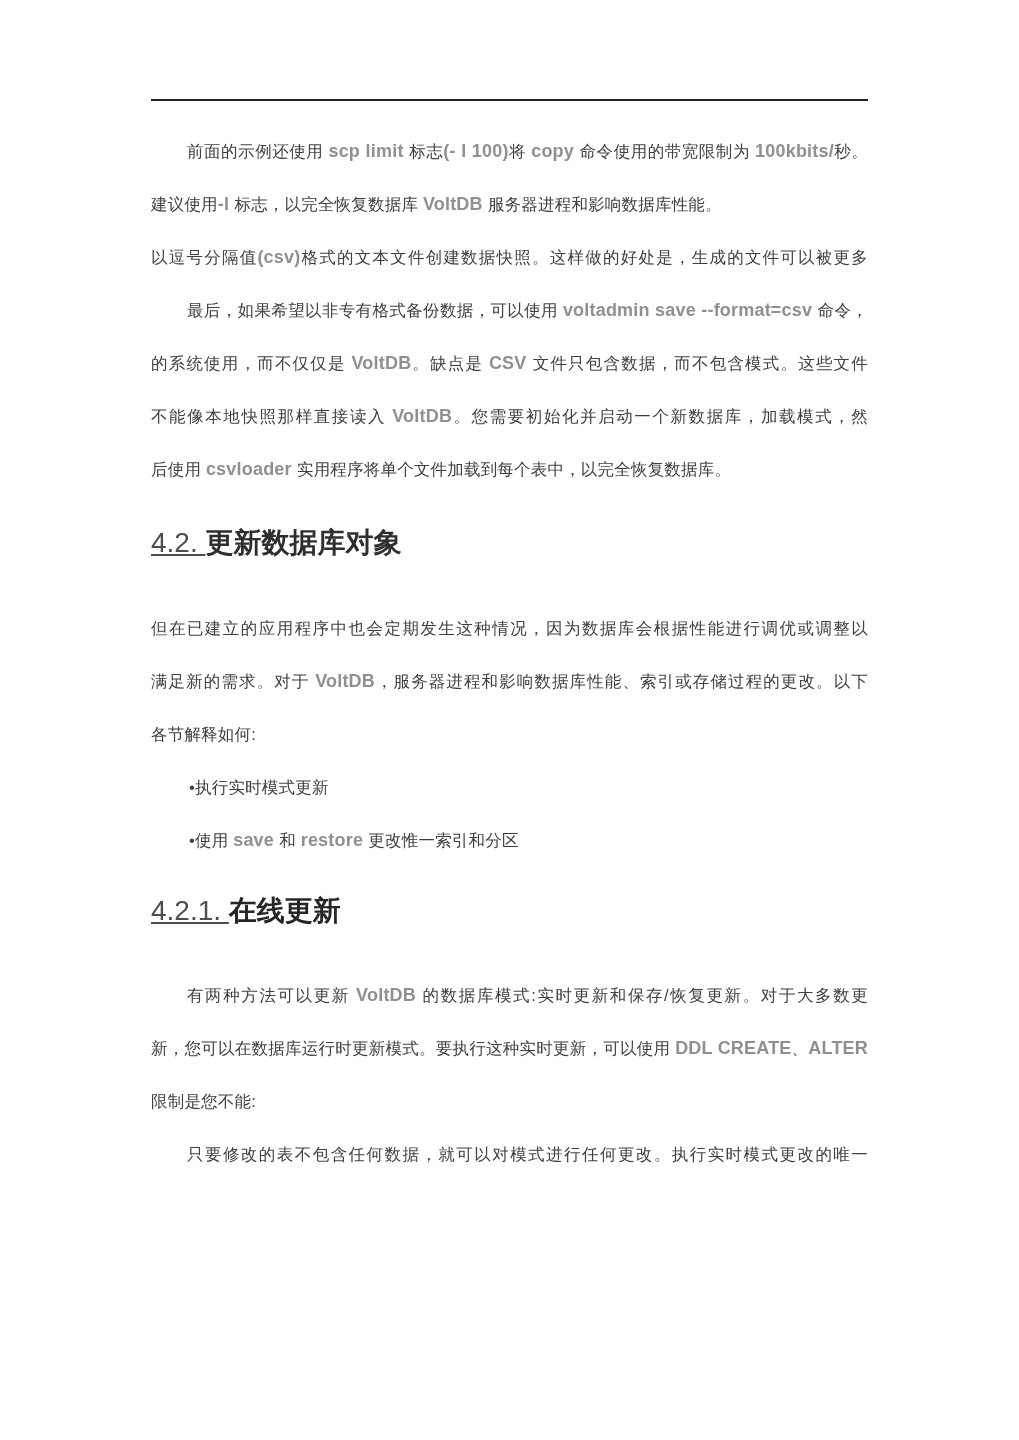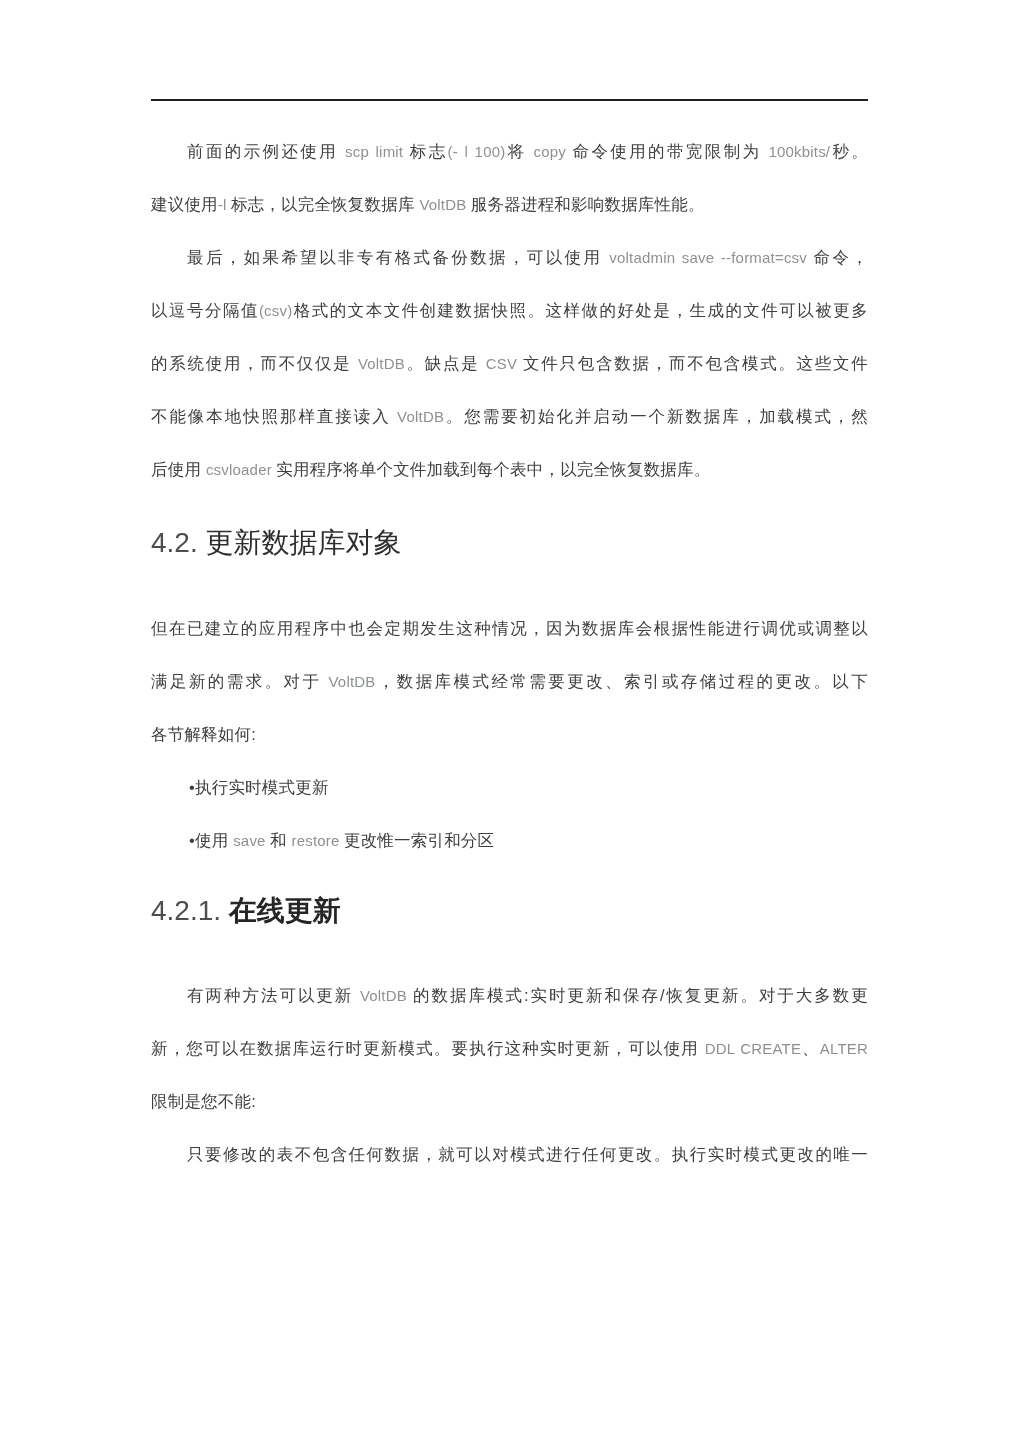--- a/index.html
+++ b/index.html
@@ -29,22 +29,22 @@
     letter-spacing: 0.2px;
   }
   .line.fill {
     text-align: justify;
     text-align-last: justify;
     text-justify: inter-character;
   }
   .line.indent { text-indent: 36px; }
   .seg-en {
     color: #8e9092;
-    font-size: 15px;
-    font-weight: 400;
+    font-size: 18px;
+    font-weight: 700;
   }
   .bullet-line {
     padding-left: 38px;
     font-size: 16.5px;
     line-height: 53px;
     color: #3f3f3f;
     letter-spacing: 0.2px;
   }
   .heading2 {
     margin: 14px 0 26px 0;
@@ -53,54 +53,55 @@
   }
   .heading3 {
     margin: 15px 0 29px 0;
     line-height: 58px;
     font-size: 28px;
   }
   .seg-hnum {
     color: #4d4d4d;
     font-weight: 400;
     font-family: "Liberation Sans", "DejaVu Sans", sans-serif;
+    text-decoration: underline;
   }
   .seg-h2cn {
     color: #2e2e2e;
-    font-weight: 400;
+    font-weight: 700;
     font-family: "DejaVu Serif", "Liberation Serif", serif;
   }
   .seg-h3cn {
     color: #262626;
     font-weight: 700;
     font-family: Liberation Sans, sans-serif;
   }
 </style>
 </head>
 <body>
 
 <div class="page">
   <div class="content">
     <div class="rule"></div>
     <main>
         <div class="para first-para">
           <div class="line indent fill"><span class="seg-cn">前面的示例还使用 </span><span class="seg-en">scp limit </span><span class="seg-cn">标志</span><span class="seg-en">(- l 100)</span><span class="seg-cn">将 </span><span class="seg-en">copy </span><span class="seg-cn">命令使用的带宽限制为 </span><span class="seg-en">100kbits/</span><span class="seg-cn">秒。</span></div>
           <div class="line"><span class="seg-cn">建议使用</span><span class="seg-en">-l </span><span class="seg-cn">标志，以完全恢复数据库 </span><span class="seg-en">VoltDB </span><span class="seg-cn">服务器进程和影响数据库性能。</span></div>
         </div>
         <div class="para">
+          <div class="line fill"><span class="seg-cn">以逗号分隔值</span><span class="seg-en">(csv)</span><span class="seg-cn">格式的文本文件创建数据快照。这样做的好处是，生成的文件可以被更多</span></div>
           <div class="line indent fill"><span class="seg-cn">最后，如果希望以非专有格式备份数据，可以使用 </span><span class="seg-en">voltadmin save --format=csv </span><span class="seg-cn">命令，</span></div>
-          <div class="line fill"><span class="seg-cn">以逗号分隔值</span><span class="seg-en">(csv)</span><span class="seg-cn">格式的文本文件创建数据快照。这样做的好处是，生成的文件可以被更多</span></div>
           <div class="line fill"><span class="seg-cn">的系统使用，而不仅仅是 </span><span class="seg-en">VoltDB</span><span class="seg-cn">。缺点是 </span><span class="seg-en">CSV </span><span class="seg-cn">文件只包含数据，而不包含模式。这些文件</span></div>
           <div class="line fill"><span class="seg-cn">不能像本地快照那样直接读入 </span><span class="seg-en">VoltDB</span><span class="seg-cn">。您需要初始化并启动一个新数据库，加载模式，然</span></div>
           <div class="line"><span class="seg-cn">后使用 </span><span class="seg-en">csvloader </span><span class="seg-cn">实用程序将单个文件加载到每个表中，以完全恢复数据库。</span></div>
         </div>
         <div class="heading2"><span class="seg-hnum">4.2. </span><span class="seg-h2cn">更新数据库对象</span></div>
         <div class="para">
           <div class="line fill"><span class="seg-cn">但在已建立的应用程序中也会定期发生这种情况，因为数据库会根据性能进行调优或调整以</span></div>
-          <div class="line fill"><span class="seg-cn">满足新的需求。对于 </span><span class="seg-en">VoltDB</span><span class="seg-cn">，数据库模式经常需要更改、索引或存储过程的更改。以下</span></div>
+          <div class="line fill"><span class="seg-cn">满足新的需求。对于 </span><span class="seg-en">VoltDB</span><span class="seg-cn">，服务器进程和影响数据库性能、索引或存储过程的更改。以下</span></div>
           <div class="line"><span class="seg-cn">各节解释如何:</span></div>
         </div>
         <div class="bullet-line"><span class="seg-cn">•执行实时模式更新</span></div>
         <div class="bullet-line"><span class="seg-cn">•使用 </span><span class="seg-en">save </span><span class="seg-cn">和 </span><span class="seg-en">restore </span><span class="seg-cn">更改惟一索引和分区</span></div>
         <div class="heading3"><span class="seg-hnum">4.2.1. </span><span class="seg-h3cn">在线更新</span></div>
         <div class="para">
           <div class="line indent fill"><span class="seg-cn">有两种方法可以更新 </span><span class="seg-en">VoltDB </span><span class="seg-cn">的数据库模式:实时更新和保存/恢复更新。对于大多数更</span></div>
           <div class="line fill"><span class="seg-cn">新，您可以在数据库运行时更新模式。要执行这种实时更新，可以使用 </span><span class="seg-en">DDL CREATE</span><span class="seg-cn">、</span><span class="seg-en">ALTER</span></div>
         </div>
         <div class="para">

